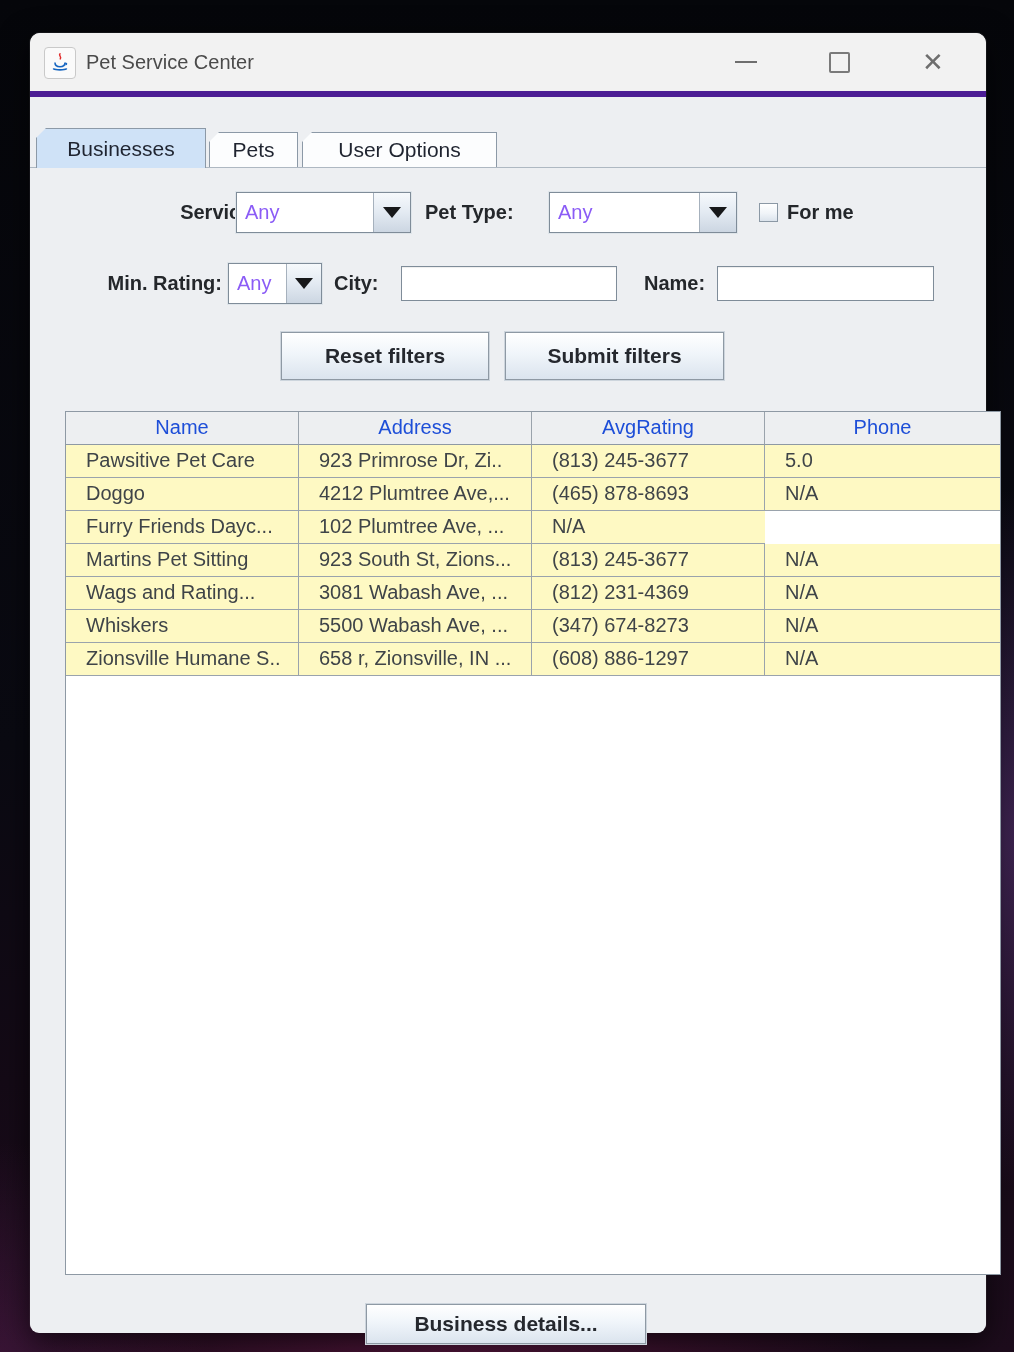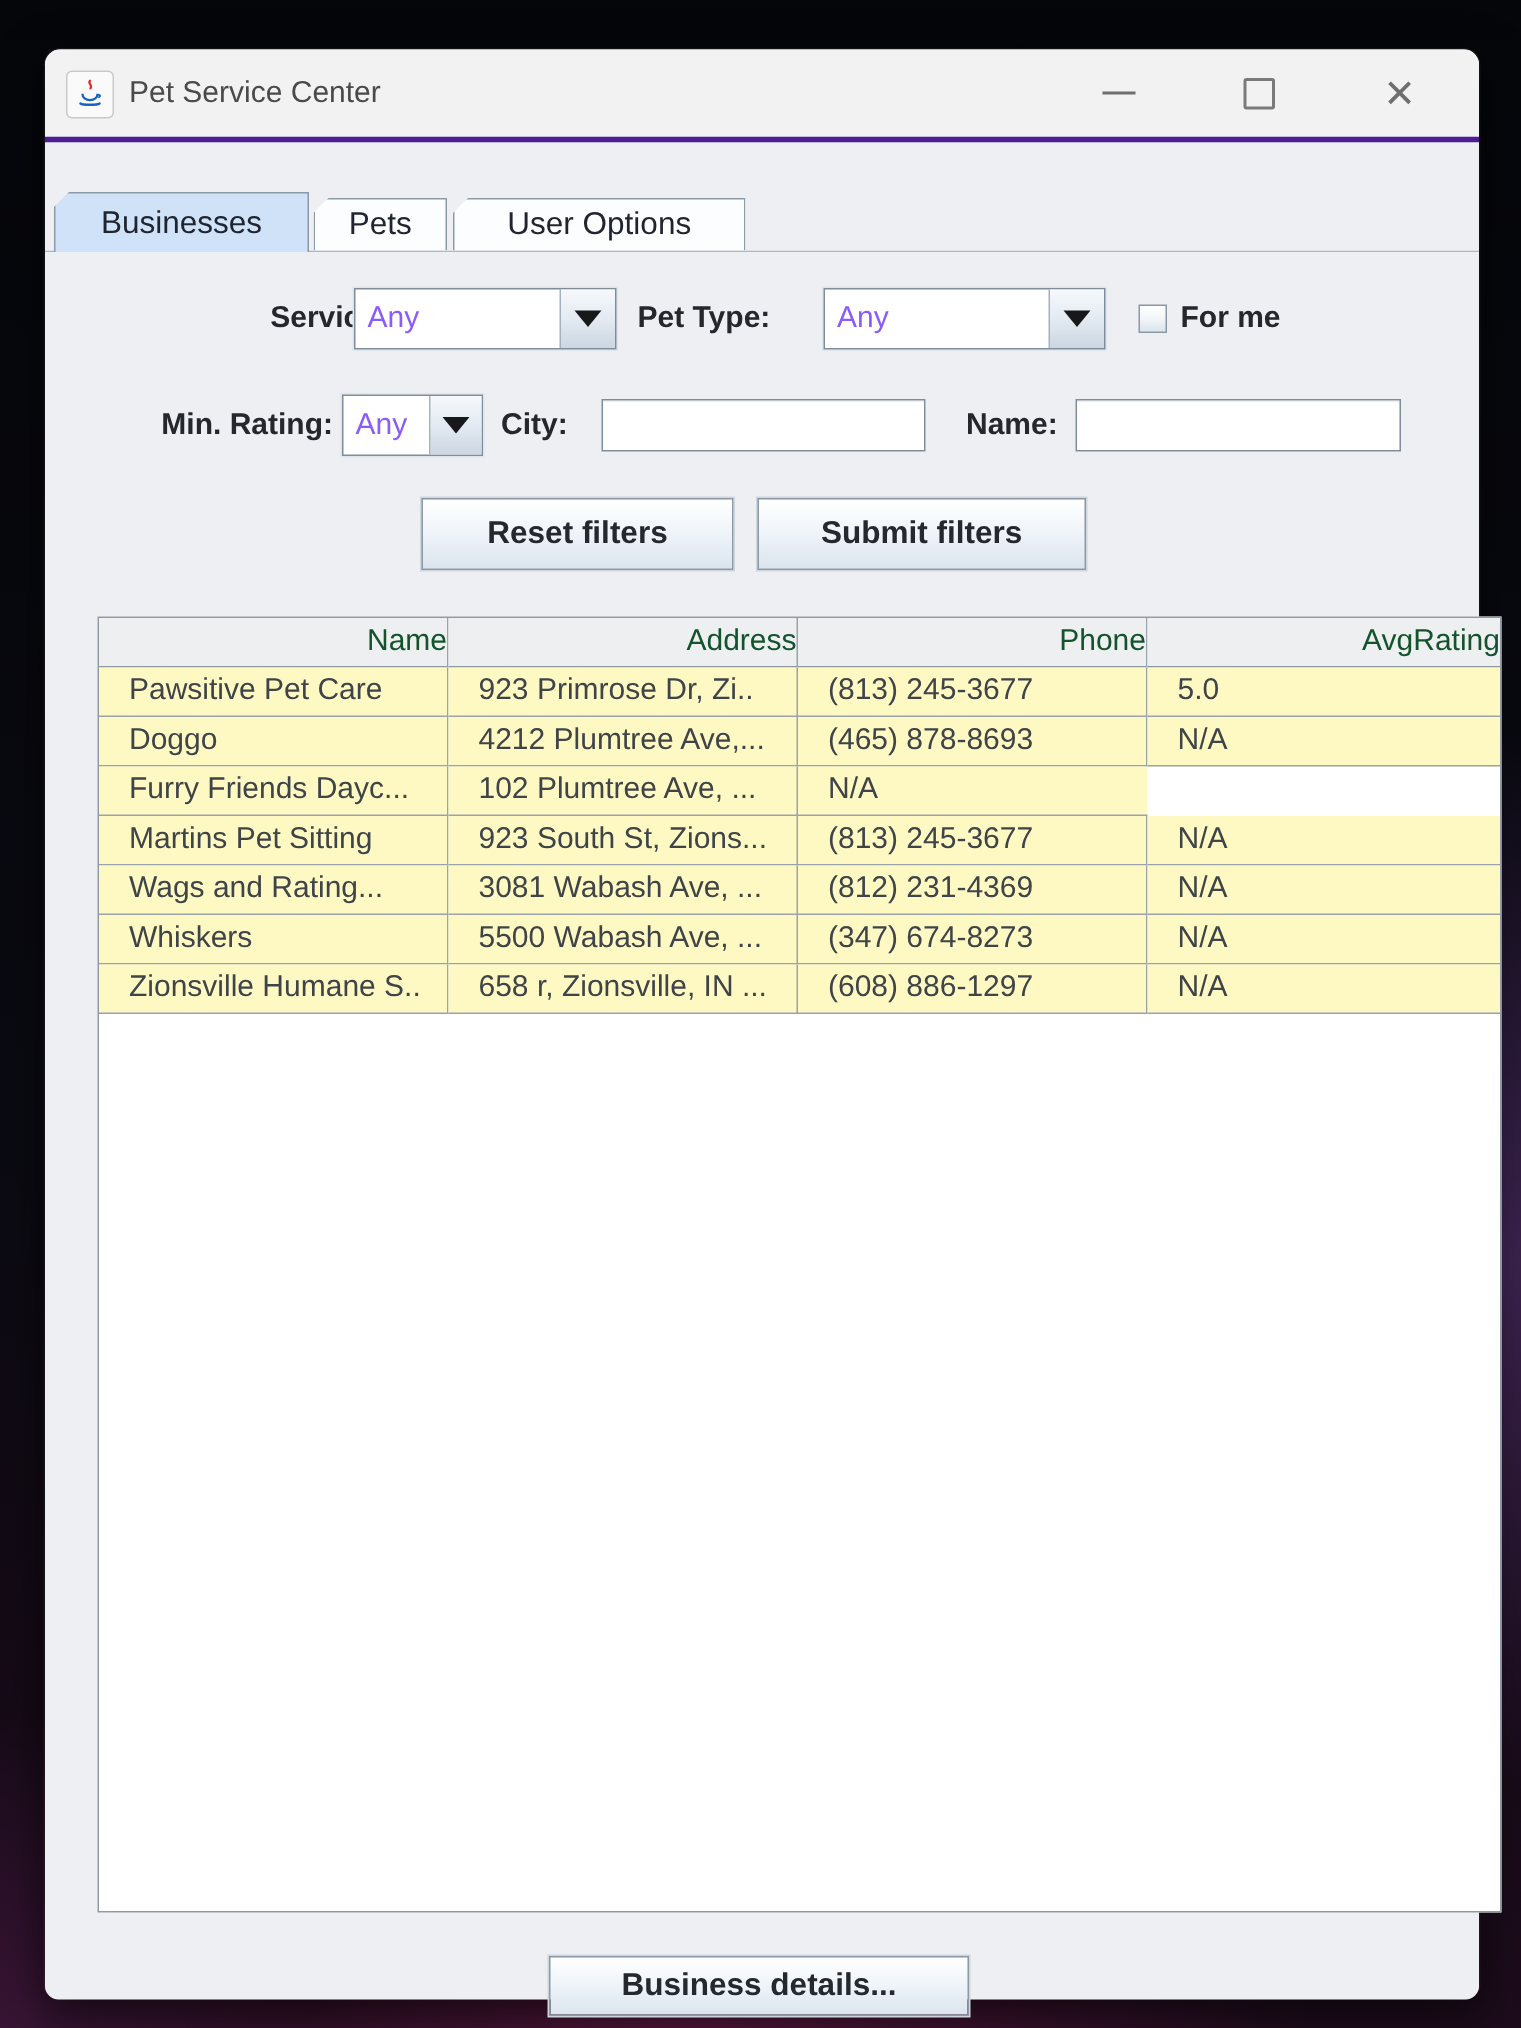--- a/index.html
+++ b/index.html
@@ -18,21 +18,21 @@
   }
   
   .window{
     position:absolute;left:30px;top:33px;width:956px;height:1299px;
     background:#edeff2;border-radius:10px 10px 9px 9px;
     box-shadow:0 8px 30px rgba(0,0,0,0.65), 0 0 0 1px rgba(255,255,255,0.08);
   }
   .titlebar{
     position:absolute;left:0;top:0;width:100%;height:58px;
     background:#f2f2f2;border-radius:10px 10px 0 0;
-    border-bottom:4px solid #4c1d95;
+    border-bottom:6px solid #4c1d95;
   }
   .app-icon{
     position:absolute;left:14px;top:14px;width:30px;height:30px;
     background:#fafafa;border:1px solid #c9c9c9;border-radius:4px;
     display:flex;align-items:center;justify-content:center;
   }
   .app-title{
     position:absolute;left:56px;top:0;height:58px;line-height:58px;
     font-size:20px;color:#4a4a4a;
   }
@@ -102,21 +102,21 @@
   }
   
   .tablewrap{
     position:absolute;left:35px;top:243px;width:936px;height:864px;
     box-sizing:border-box;border:1px solid #8e99a4;background:#ffffff;
   }
   .thead{display:grid;grid-template-columns:233px 233px 233px 235px;height:33px;}
   .th{
     box-sizing:border-box;background:#edeff1;
     border-right:1px solid #9aa3ac;border-bottom:1px solid #8e99a4;
-    font-size:20px;color:#14532d;text-align:right;line-height:31px;
+    font-size:20px;color:#1d4ed8;text-align:center;line-height:31px;
     overflow:hidden;white-space:nowrap;
   }
   .th:last-child{border-right:none;}
   .trow{display:grid;grid-template-columns:233px 233px 233px 235px;height:33px;cursor:default;}
   .td{
     box-sizing:border-box;background:#fef9c3;
     border-right:1px solid #9aa3ac;border-bottom:1px solid #9aa3ac;
     font-size:20px;color:#3f4448;line-height:31px;padding-left:20px;
     overflow:hidden;white-space:nowrap;
   }
@@ -196,22 +196,22 @@
           <span>Reset filters</span>
         </div>
       <div class="btn" style="left:475px;top:164px;width:219px;height:48px;">
           <span>Submit filters</span>
         </div>
 
       <div class="tablewrap">
         <div class="thead">
           <div class="th">Name</div>
           <div class="th">Address</div>
+          <div class="th">AvgRating</div>
           <div class="th">Phone</div>
-          <div class="th">AvgRating</div>
         </div>
         <div class="trow">
           <div class="td">Pawsitive Pet Care</div>
           <div class="td">923 Primrose Dr, Zi..</div>
           <div class="td">(813) 245-3677</div>
           <div class="td">5.0</div>
         </div>
         <div class="trow">
           <div class="td">Doggo</div>
           <div class="td">4212 Plumtree Ave,...</div>

